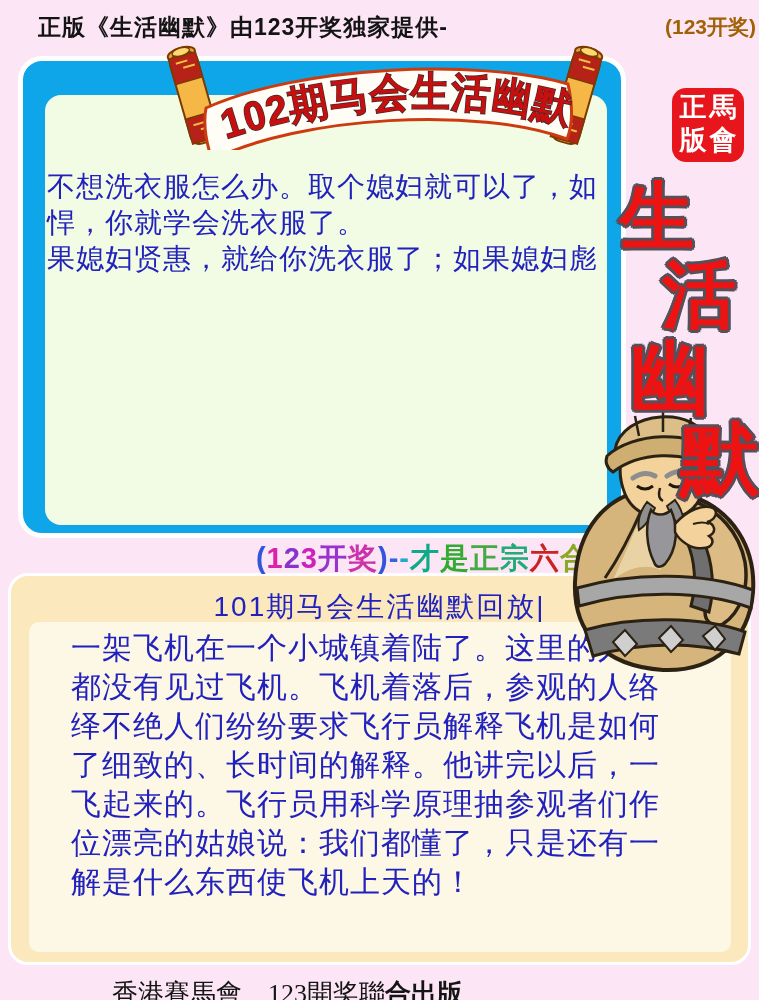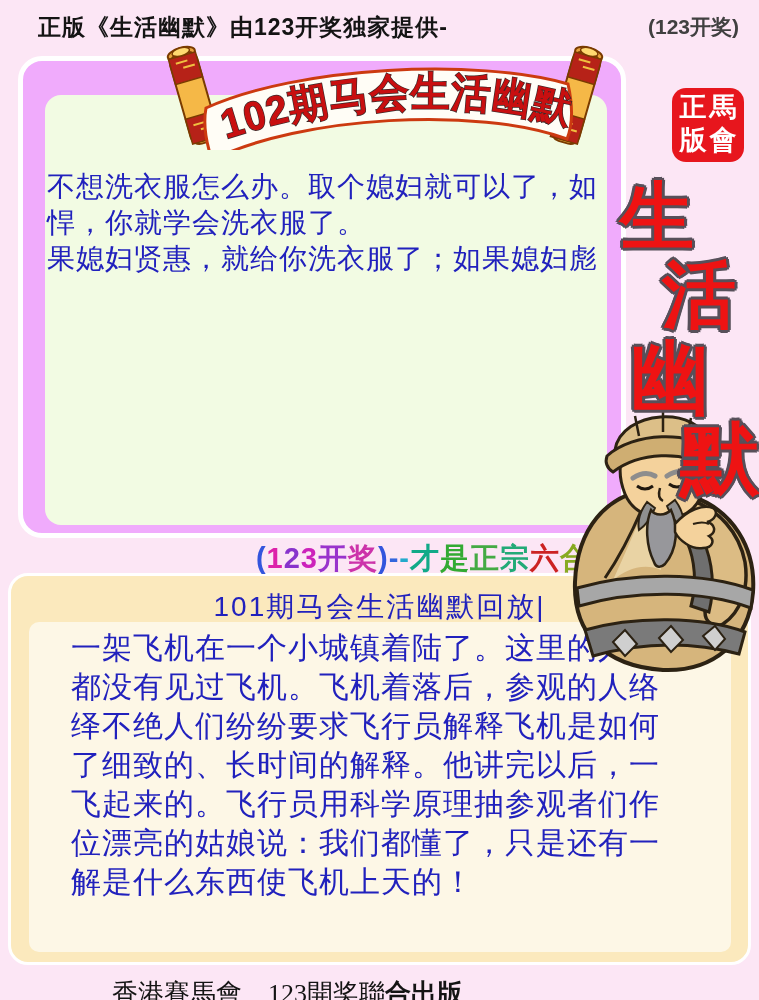--- a/index.html
+++ b/index.html
@@ -2,24 +2,24 @@
 <html><head>
 <meta charset="utf-8">
 <style>
   * { margin:0; padding:0; box-sizing:border-box; }
   html,body { width:759px; height:1000px; }
   body { font-family:"Liberation Sans", sans-serif; background:#fce6f5; }
   #stage { position:relative; width:759px; height:1000px; overflow:hidden; background:#fce6f5; }
 
   
   .top-header-left { position:absolute; left:10px; top:12px; font-size:23px; font-weight:bold; color:#141414; letter-spacing:1px;margin-left:28px; }
-  .top-header-right { position:absolute; right:20px; top:13px; font-size:21px; font-weight:bold; color:#404040; }
+  .top-header-right { position:absolute; right:3px; top:13px; font-size:21px; font-weight:bold; color:#a16207; }
 
   
-  .box-current { position:absolute; left:18px; top:56px; width:608px; height:482px; background:#f0abfc; border:5px solid #ffffff; border-radius:24px; z-index:1; }
+  .box-current { position:absolute; left:18px; top:56px; width:608px; height:482px; background:#0ea5e9; border:5px solid #ffffff; border-radius:24px; z-index:1; }
   .box-current-inner { position:absolute; left:22px; top:34px; width:562px; height:430px; background:#f2fbe3; border-radius:16px; }
   .joke-text { position:absolute; left:24px; top:108px; width:578px; color:#2121bd; font-size:28px; line-height:36px; letter-spacing:1px; white-space:nowrap; z-index:2; }
 
   
   .scroll-banner { position:absolute; left:148px; top:42px; width:474px; height:108px; z-index:4; }
 
   
   .seal { position:absolute; left:672px; top:88px; width:72px; height:74px; background:#e7161d; border-radius:14px; z-index:6;
           display:grid; grid-template-columns:1fr 1fr; grid-template-rows:1fr 1fr; padding:4px 6px; }
   .seal span { color:#ffffff; font-family:"Liberation Serif", serif; font-weight:bold; font-size:27px; line-height:31px; text-align:center; }

